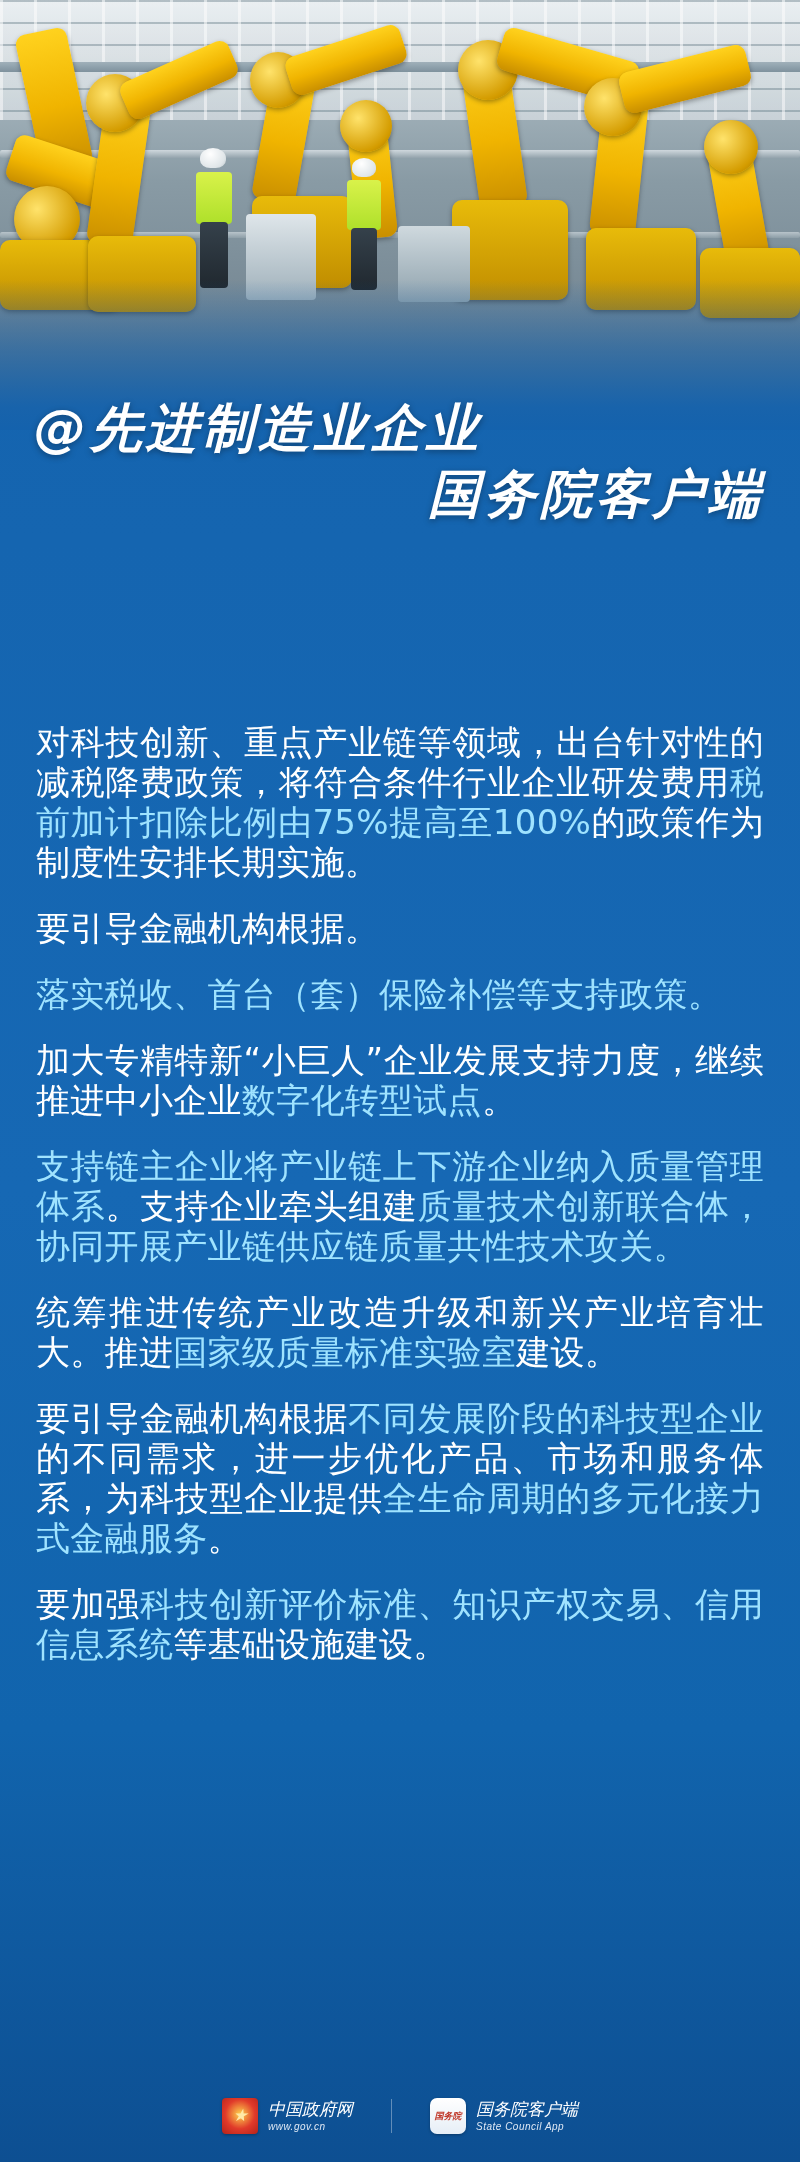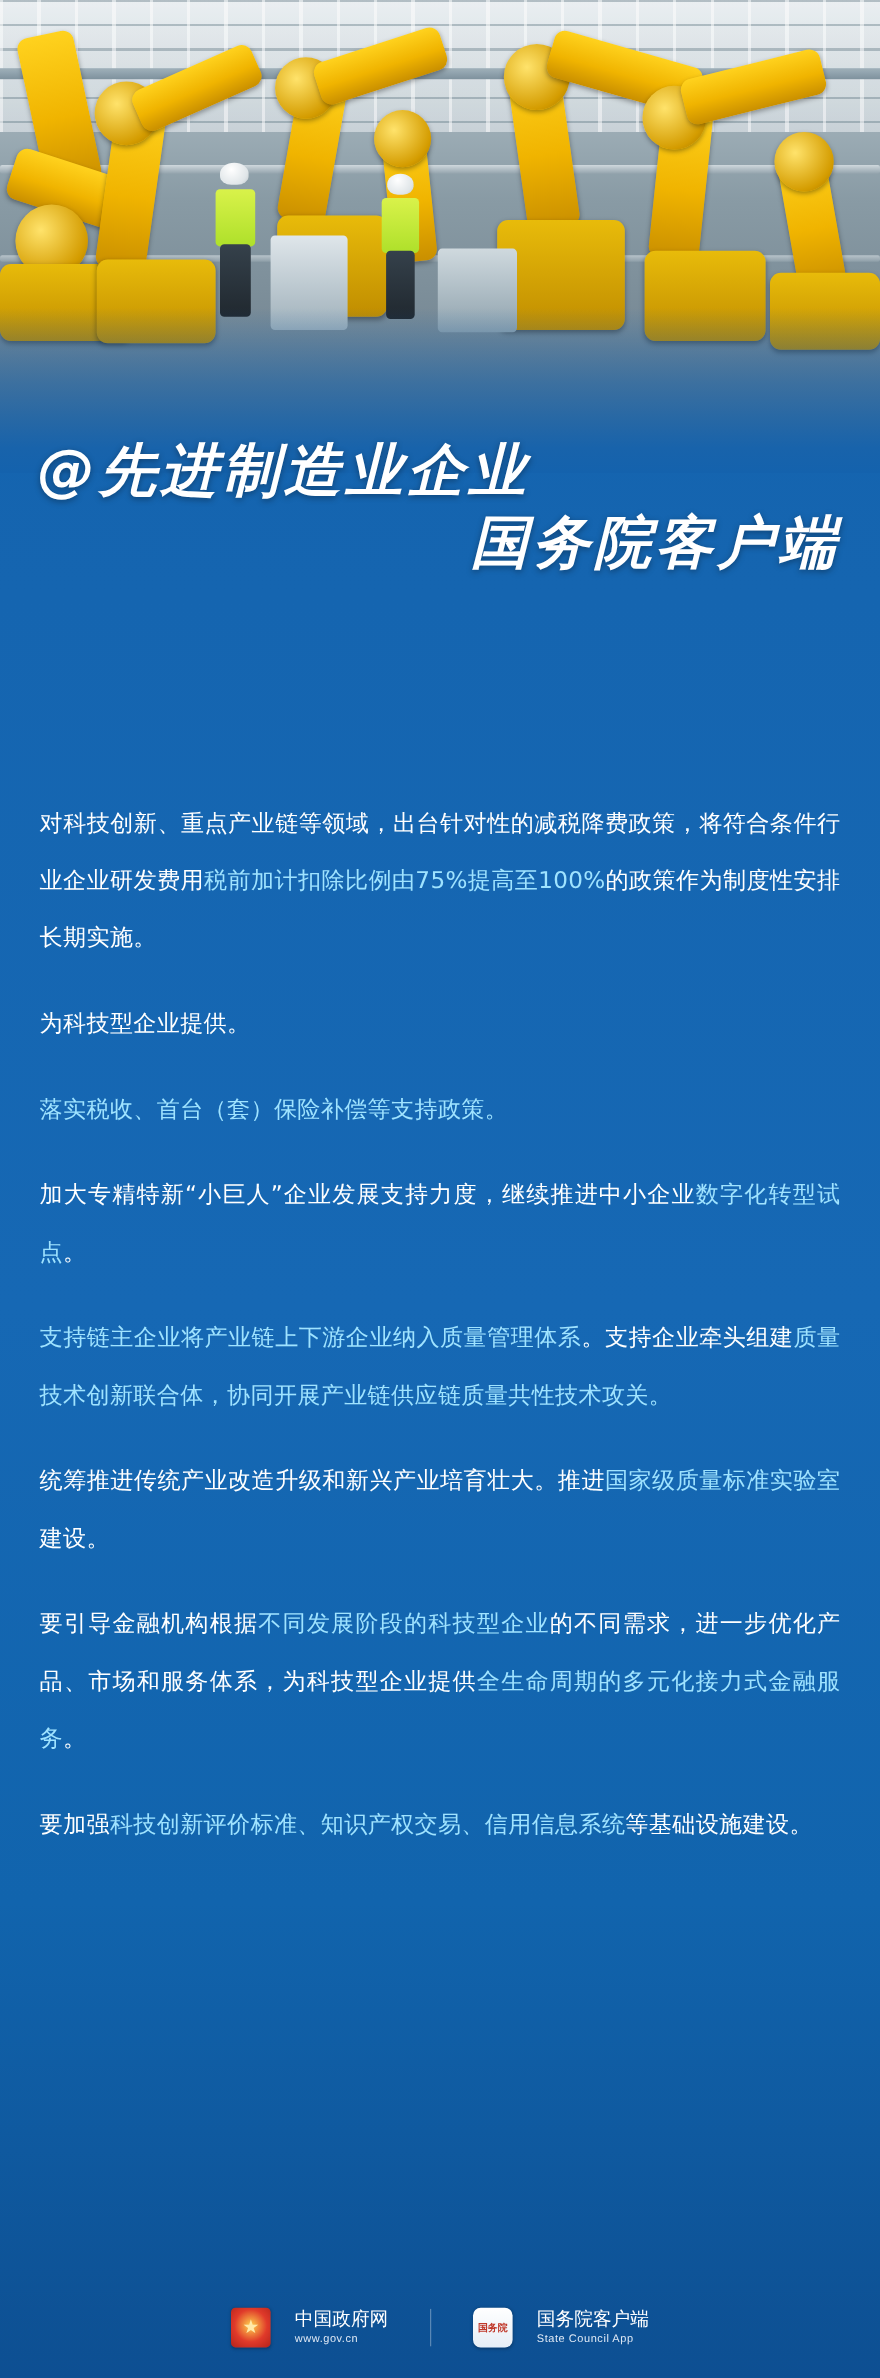--- a/index.html
+++ b/index.html
@@ -136,40 +136,40 @@
   }
   .section-head {
     font-size: 27px;
     line-height: 40px;
     font-weight: bold;
     color: #ffe24a;
     margin-bottom: 16px;
     letter-spacing: 0.5px;
   }
   .para {
-    font-size: 21px;
-    line-height: 52px;
+    font-size: 34px;
+    line-height: 40px;
     margin-bottom: 26px;
     letter-spacing: 0.3px;
     text-align: justify;
   }
   .para:last-child { margin-bottom: 0; }
   .hl { color: #9fe3ff; }
 
   
   #footer {
     position: absolute;
     left: 0; bottom: 28px;
     width: 800px;
     display: flex;
     justify-content: center;
     align-items: center;
     gap: 38px;
   }
-  .fitem { display: flex; align-items: center; gap: 22px; }
+  .fitem { display: flex; align-items: center; gap: 10px; font-style: italic; }
   .fsep {
     width: 1px; height: 34px;
     background: rgba(255,255,255,0.35);
   }
   .emblem {
     width: 36px; height: 36px;
     border-radius: 4px;
     background: radial-gradient(circle at 50% 45%, #ffd34d 0%, #e03a2a 55%, #b3221a 100%);
     position: relative;
     box-shadow: 0 1px 3px rgba(0,0,0,0.3);
@@ -273,21 +273,21 @@
   </div>
 
   <div id="title-block">
     <div class="title-line" id="title-line-1">@先进制造业企业</div>
     <div class="title-line" id="title-line-2">国务院客户端</div>
   </div>
 
   <div id="content">
     <div id="paragraphs">
         <div class="para"><span>对科技创新、重点产业链等领域，出台针对性的减税降费政策，将符合条件行业企业研发费用</span><span class="hl">税前加计扣除比例由75%提高至100%</span><span>的政策作为制度性安排长期实施。</span></div>
-        <div class="para"><span>为科技型企业提供。</span></div>
+        <div class="para"><span>要引导金融机构根据。</span></div>
         <div class="para"><span class="hl">落实税收、首台（套）保险补偿等支持政策。</span></div>
         <div class="para"><span>加大专精特新“小巨人”企业发展支持力度，继续推进中小企业</span><span class="hl">数字化转型试点</span><span>。</span></div>
         <div class="para"><span class="hl">支持链主企业将产业链上下游企业纳入质量管理体系</span><span>。支持企业牵头组建</span><span class="hl">质量技术创新联合体，协同开展产业链供应链质量共性技术攻关。</span></div>
         <div class="para"><span>统筹推进传统产业改造升级和新兴产业培育壮大。推进</span><span class="hl">国家级质量标准实验室</span><span>建设。</span></div>
         <div class="para"><span>要引导金融机构根据</span><span class="hl">不同发展阶段的科技型企业</span><span>的不同需求，进一步优化产品、市场和服务体系，为科技型企业提供</span><span class="hl">全生命周期的多元化接力式金融服务</span><span>。</span></div>
         <div class="para"><span>要加强</span><span class="hl">科技创新评价标准、知识产权交易、信用信息系统</span><span>等基础设施建设。</span></div>
       </div>
   </div>
 
   <div id="footer">

